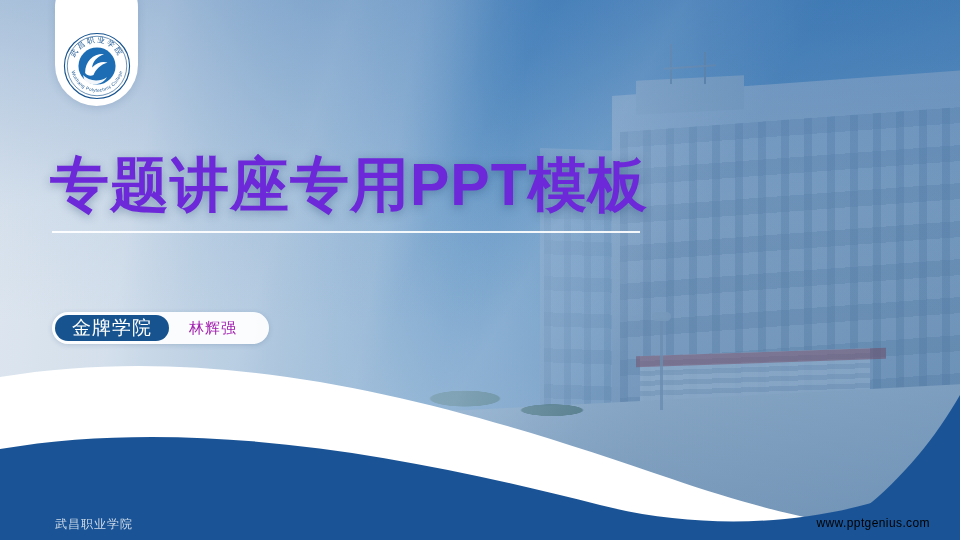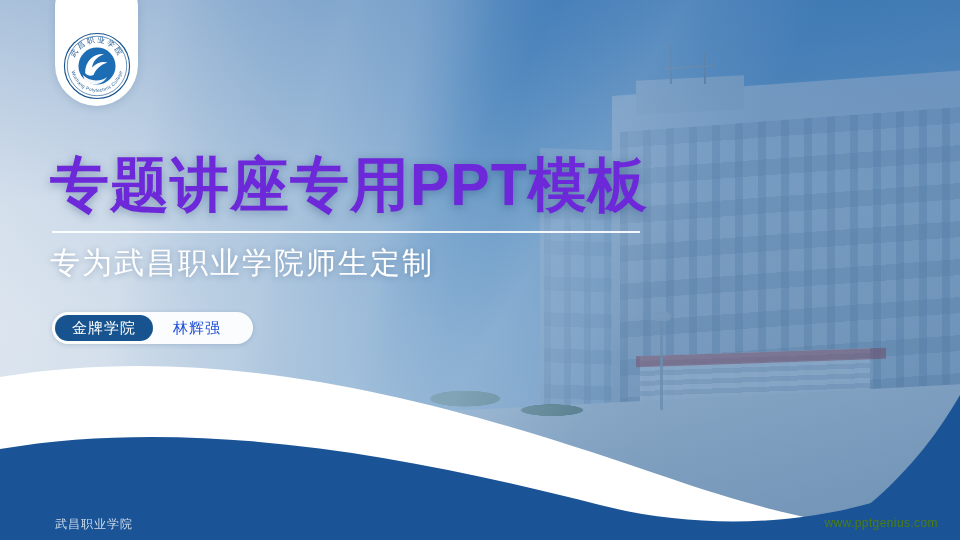--- a/index.html
+++ b/index.html
@@ -137,37 +137,37 @@
     position:absolute;left:52px;top:312px;height:32px;
     background:rgba(255,255,255,.93);
     border-radius:16px;display:flex;align-items:center;
     padding-right:18px;
     box-shadow:0 1px 5px rgba(25,60,105,.18);
   }
   .badge-tag{
     height:26px;margin:3px 0 3px 3px;padding:0 17px;
     background:#17548f;color:#ffffff;border-radius:13px;
     display:flex;align-items:center;justify-content:center;
-    font-size:15px;letter-spacing:1px;
+    font-size:19px;letter-spacing:1px;
   }
   .badge-name{
-    padding:0 14px 0 20px;color:#1d4ed8;font-size:15px;letter-spacing:1px;
+    padding:0 14px 0 20px;color:#a21caf;font-size:15px;letter-spacing:1px;
   }
 
   
   .waves{position:absolute;left:0;bottom:0;width:960px;height:185px;}
 
   
   .foot-left{
     position:absolute;left:55px;top:516px;
     font-size:12px;color:#cfdcea;letter-spacing:1px;
   }
   .foot-right{
-    position:absolute;right:22px;top:516px;
-    font-size:12px;color:#4d7c0f;letter-spacing:.4px;
+    position:absolute;right:30px;top:516px;
+    font-size:12px;color:#000000;letter-spacing:.4px;
   }
 </style>
 </head>
 <body>
 
 <div class="slide">
 
   <div class="photo">
     <div class="sky"></div>
     <div class="bldg-left"></div>
@@ -206,21 +206,20 @@
         <textPath href="#arcTop" startOffset="50%" text-anchor="middle">武昌职业学院</textPath>
       </text>
       <text font-family="'Liberation Sans', sans-serif" font-size="6.6" fill="#16538f" letter-spacing="0.5">
         <textPath href="#arcBot" startOffset="50%" text-anchor="middle">Wuchang Polytechnic College</textPath>
       </text>
     </svg>
   </div>
 
   <div class="title">专题讲座专用PPT模板</div>
   <div class="rule"></div>
-  <div class="subtitle">专为武昌职业学院师生定制</div>
 
   <div class="badge">
     <div class="badge-tag">金牌学院</div>
     <div class="badge-name">林辉强</div>
   </div>
 
   <svg class="waves" viewBox="0 0 960 185" preserveAspectRatio="none">
     <path d="M0 36 C 230 -6 470 66 660 132 C 790 177 890 190 960 185 L960 185 L0 185 Z" fill="#ccd6e1"></path>
     <path d="M0 22 C 240 -18 480 58 672 124 C 800 168 892 182 960 177 L960 185 L0 185 Z" fill="#ffffff"></path>
     <path d="M0 94 C 200 60 420 104 600 150 C 722 181 860 168 960 112 L960 185 L0 185 Z" fill="#1b5496"></path>

